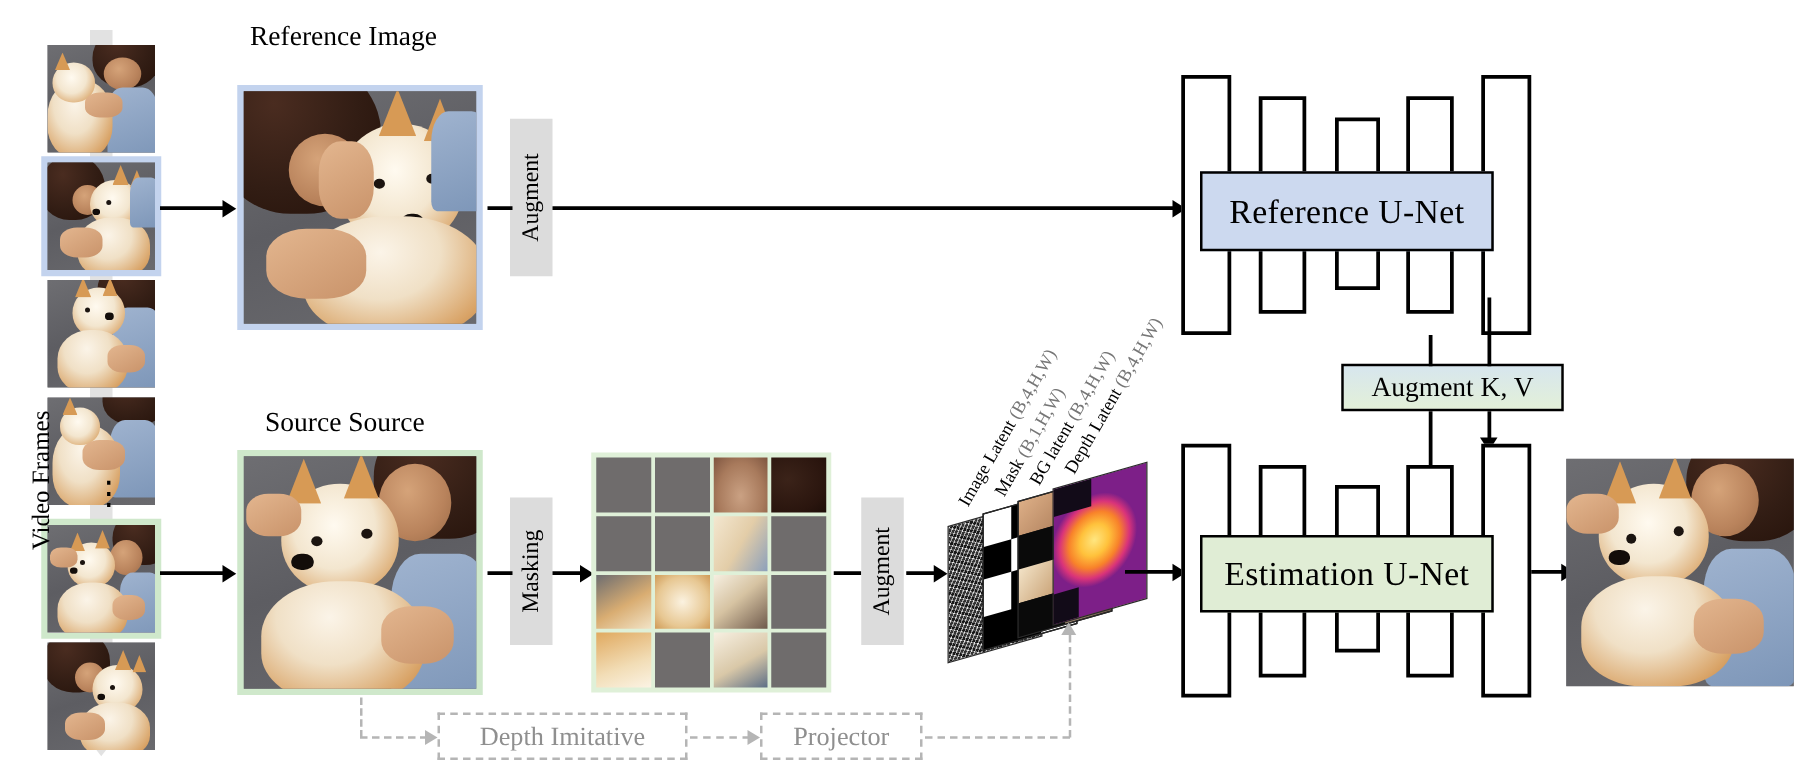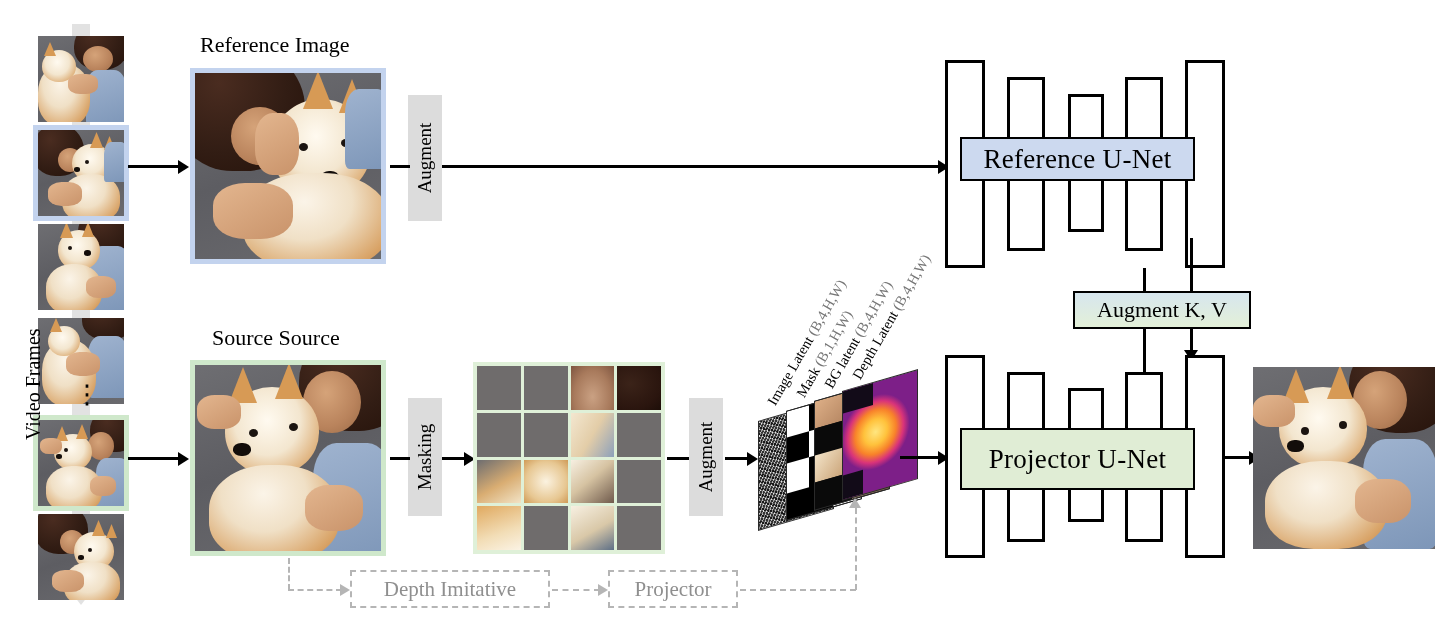--- a/index.html
+++ b/index.html
@@ -198,21 +198,21 @@
       <div class="eye" style="left:50px;top:34px;width:4px;height:4px;"></div>
       <div class="nose" style="left:40px;top:41px;width:6px;height:5px;"></div>
       <div class="dogbody" style="left:26px;top:48px;width:56px;height:44px;"></div>
       <div class="arm" style="left:14px;top:56px;width:32px;height:22px;"></div>
     </div>
   </div>
 
   <div class="vlabel" style="left:22px;top:440px;">Video Frames</div>
 </div>
 
-<div class="caption" style="left:200px;top:32px;">Reference Image</div>
+<div class="caption" style="left:200px;top:16px;">Reference Image</div>
 
 <div class="imgbox" style="left:190px;top:68px;width:196px;height:196px;border:5px solid #c3d3ee;background:#c3d3ee;">
   <div class="photo">
     <div class="bg"></div>
     <div class="hair" style="left:-22px;top:-28px;width:132px;height:126px;"></div>
     <div class="skin" style="left:36px;top:34px;width:58px;height:58px;"></div>
     <div class="doghead" style="left:76px;top:26px;width:100px;height:98px;"></div>
     <div class="ear" style="left:108px;top:-2px;width:30px;height:38px;"></div>
     <div class="ear" style="left:144px;top:6px;width:26px;height:34px;"></div>
     <div class="eye" style="left:104px;top:70px;width:9px;height:8px;"></div>
@@ -349,40 +349,40 @@
 <div class="ln" style="left:900px;top:456px;width:42px;height:3px;"></div>
 <div class="ah-r" style="left:938px;top:451px;"></div>
 
 <div class="abs" style="left:945px;top:60px;width:280px;height:210px;">
   <div class="pillar" style="left:0;top:0;width:40px;height:208px;"></div>
   <div class="pillar" style="left:62px;top:17px;width:38px;height:174px;"></div>
   <div class="pillar" style="left:123px;top:34px;width:36px;height:138px;"></div>
   <div class="pillar" style="left:180px;top:17px;width:38px;height:174px;"></div>
   <div class="pillar" style="left:240px;top:0;width:40px;height:208px;"></div>
 </div>
-<div class="unetbox unet-ref" style="left:960px;top:137px;width:235px;height:44px;">Reference U-Net</div>
+<div class="unetbox unet-ref" style="left:960px;top:137px;width:235px;height:64px;">Reference U-Net</div>
 
 <div class="concatbox" style="left:1073px;top:291px;width:178px;height:38px;">Augment K, V</div>
 
 <div class="ln" style="left:1143px;top:268px;width:3px;height:25px;"></div>
 <div class="ln" style="left:1190px;top:238px;width:3px;height:55px;"></div>
 
 <div class="ln" style="left:1143px;top:329px;width:3px;height:54px;"></div>
 <div class="ah-d" style="left:1137px;top:377px;"></div>
 <div class="ln" style="left:1190px;top:329px;width:3px;height:27px;"></div>
 <div class="ah-d" style="left:1184px;top:350px;"></div>
 
 <div class="abs" style="left:945px;top:355px;width:280px;height:205px;">
   <div class="pillar" style="left:0;top:0;width:40px;height:203px;"></div>
   <div class="pillar" style="left:62px;top:17px;width:38px;height:170px;"></div>
   <div class="pillar" style="left:123px;top:33px;width:36px;height:134px;"></div>
   <div class="pillar" style="left:180px;top:17px;width:38px;height:170px;"></div>
   <div class="pillar" style="left:240px;top:0;width:40px;height:203px;"></div>
 </div>
-<div class="unetbox unet-imi" style="left:960px;top:428px;width:235px;height:62px;">Projector U-Net</div>
+<div class="unetbox unet-imi" style="left:960px;top:428px;width:235px;height:62px;">Estimation U-Net</div>
 
 <div class="ln" style="left:1225px;top:456px;width:32px;height:3px;"></div>
 <div class="ah-r" style="left:1249px;top:451px;"></div>
 
 <div class="imgbox" style="left:1253px;top:367px;width:182px;height:182px;">
   <div class="photo">
     <div class="bg"></div>
     <div class="hair" style="left:96px;top:-30px;width:104px;height:96px;"></div>
     <div class="skin" style="left:100px;top:4px;width:54px;height:58px;"></div>
     <div class="top" style="left:110px;top:72px;width:74px;height:110px;"></div>

